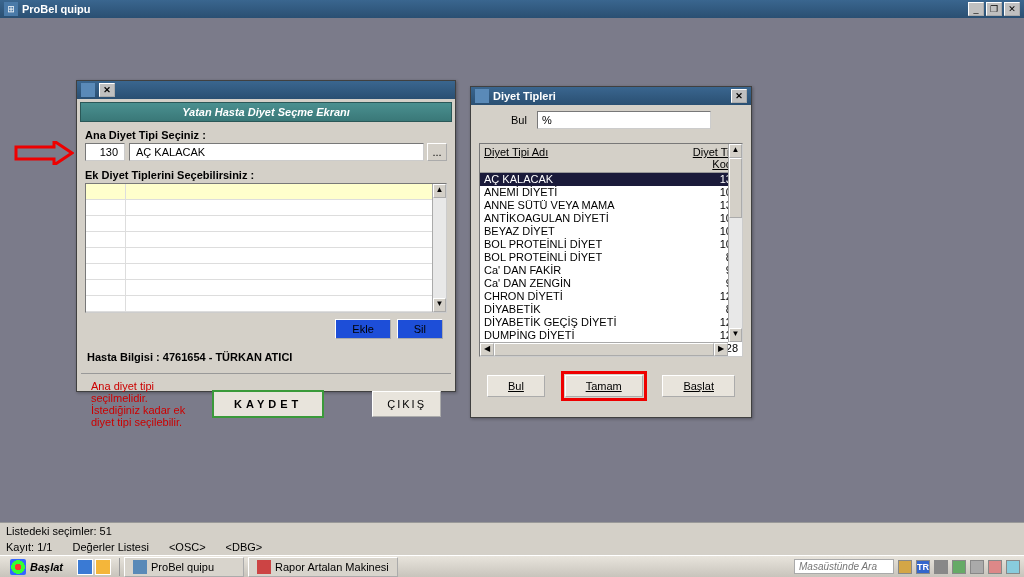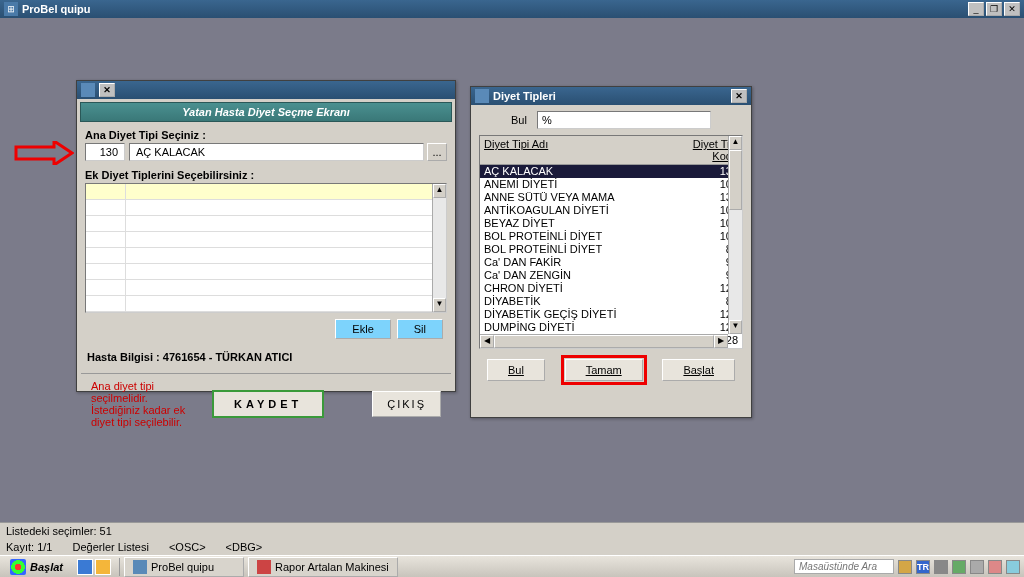--- a/index.html
+++ b/index.html
@@ -33,35 +33,35 @@
 
 .ek-list { margin: 0 8px; border: 1px inset #ccc; background: #fff; height: 130px; position: relative; }
 .ek-row { height: 16px; border-bottom: 1px solid #ddd; display: flex; }
 .ek-row:nth-child(1) { background: #ffffcc; }
 .ek-col1 { width: 40px; border-right: 1px solid #ddd; }
 .ek-scroll { position: absolute; right: 0; top: 0; bottom: 0; width: 14px; background: #e8e8e8; border-left: 1px solid #aaa; display: flex; flex-direction: column; }
 .scroll-btn { height: 14px; background: #d4d0c8; border: 1px outset #fff; font-size: 8px; text-align: center; cursor: pointer; }
 .scroll-track { flex: 1; background: #e8e8e8; }
 
 .btn-row { display: flex; justify-content: flex-end; gap: 6px; padding: 6px 12px; }
-.btn { padding: 3px 16px; background: #7dd3fc; border: 1px outset #fff; cursor: pointer; }
+.btn { padding: 3px 16px; background: #1d4ed8; border: 1px outset #fff; cursor: pointer; }
 .patient-info { padding: 6px 10px; font-weight: bold; }
 
 .bottom-row { display: flex; align-items: center; padding: 6px 10px; gap: 8px; border-top: 1px solid #999; margin: 4px; }
 .hint-text { color: #c00; font-size: 10px; line-height: 12px; flex: 1; }
 .big-btn { padding: 6px 20px; border: 2px solid #3a9a3a; background: #e8e4dc; cursor: pointer; letter-spacing: 4px; font-weight: bold; }
 .exit-btn { padding: 6px 14px; border: 1px outset #fff; background: #e8e4dc; cursor: pointer; letter-spacing: 2px; margin-left: 40px; }
 
 .arrow { position: absolute; left: 14px; top: 123px; }
 .arrow svg { width: 60px; height: 24px; }
 
 .search-row { display: flex; align-items: center; padding: 6px 40px; gap: 10px; }
 .search-input { flex: 1; border: 1px inset #ccc; padding: 2px 4px; background: #fff; }
 
-.list-area { margin: 0 8px; border: 1px inset #ccc; background: #fff; position: relative; height: 214px; }
+.list-area { margin: 8px 8px; border: 1px inset #ccc; background: #fff; position: relative; height: 214px; }
 .list-header { display: flex; background: #d4d0c8; font-size: 10px; text-decoration: underline; border-bottom: 1px solid #999; }
 .list-header .c1 { flex: 1; padding: 2px 4px; }
 .list-header .c2 { width: 80px; padding: 2px 4px; text-align: right; }
 .list-body { height: 182px; overflow: hidden; position: relative; }
 .list-row { display: flex; font-size: 10px; height: 13px; }
 .list-row .c1 { flex: 1; padding: 0 4px; white-space: nowrap; overflow: hidden; }
 .list-row .c2 { width: 80px; padding: 0 4px; text-align: right; }
 .list-row.selected { background: #1a1a3a; color: #fff; }
 .list-scroll { position: absolute; right: 0; top: 0; bottom: 14px; width: 14px; background: #e8e8e8; border-left: 1px solid #aaa; display: flex; flex-direction: column; }
 .list-hscroll { position: absolute; left: 0; right: 14px; bottom: 0; height: 14px; background: #e8e8e8; border-top: 1px solid #aaa; display: flex; }

